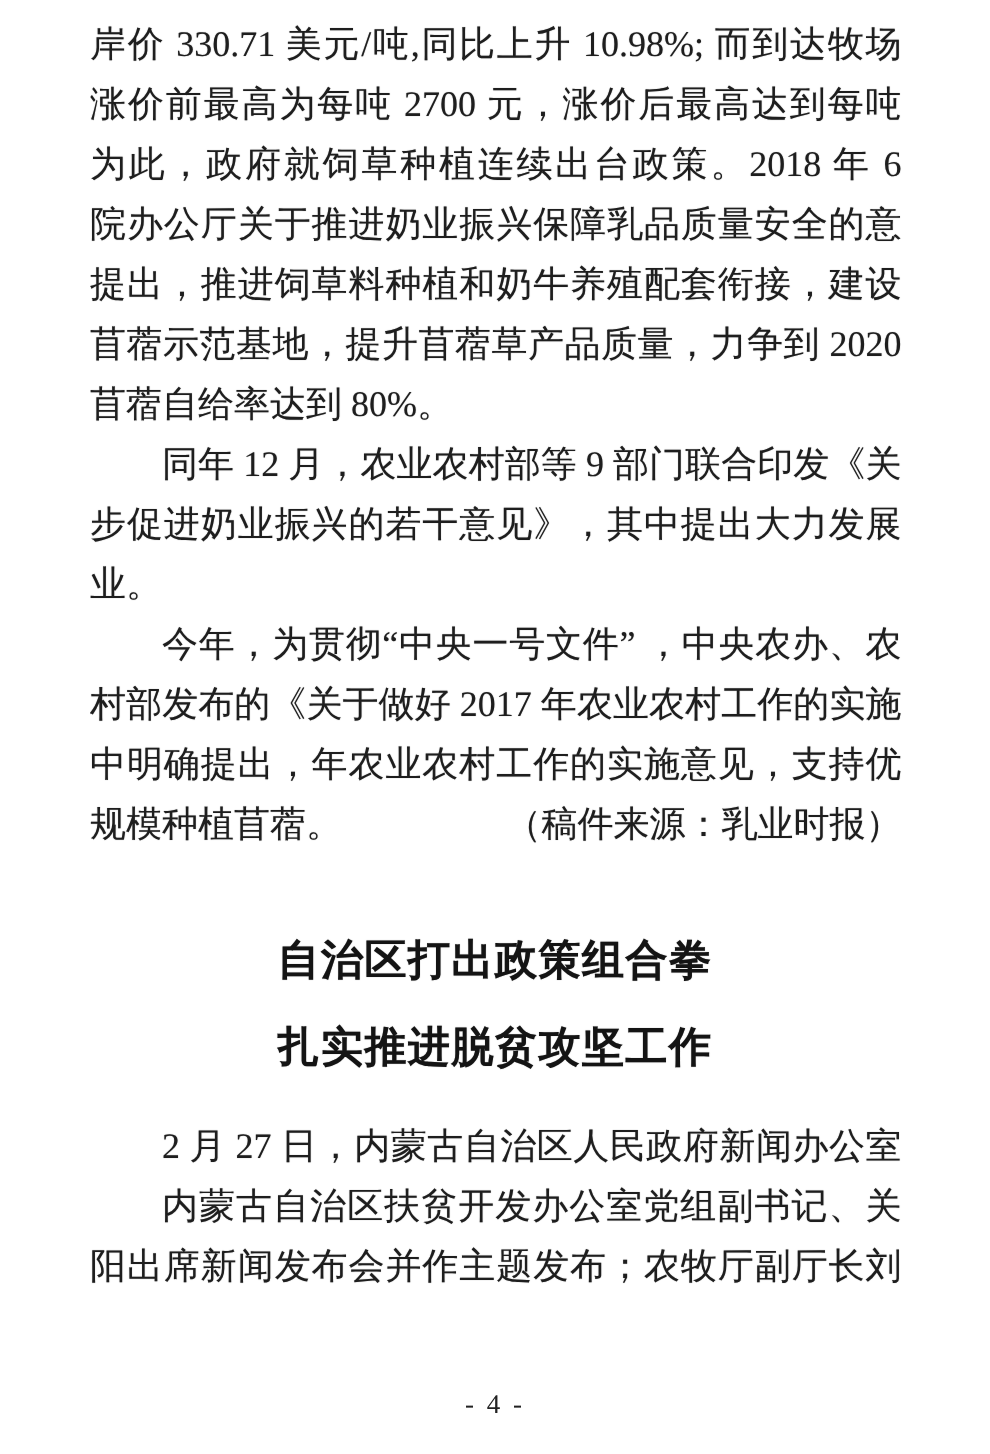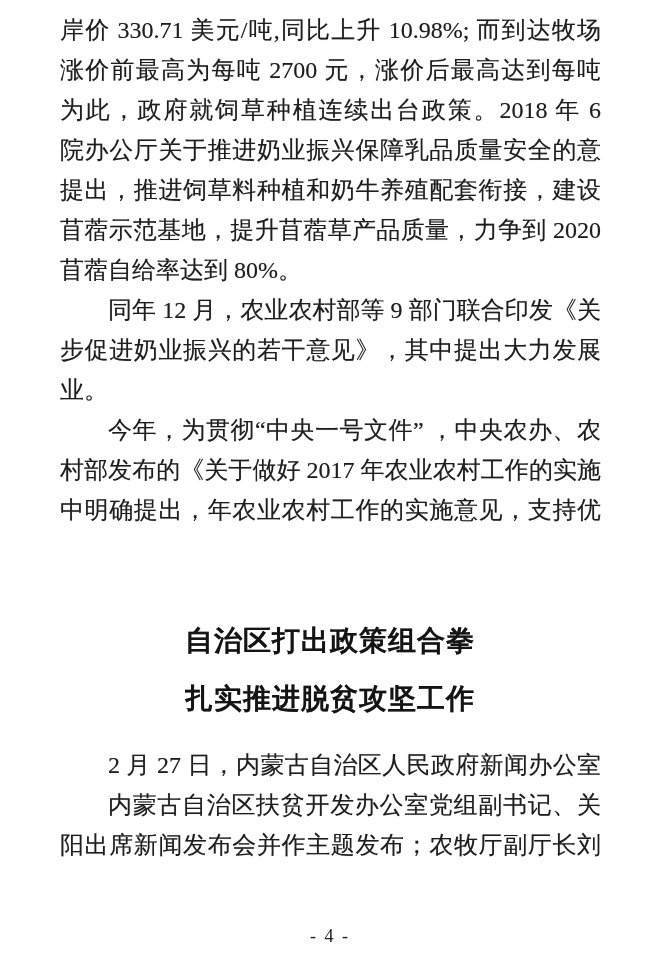--- a/index.html
+++ b/index.html
@@ -84,20 +84,24 @@
     <div class="line">院办公厅关于推进奶业振兴保障乳品质量安全的意见》明确</div>
     <div class="line">提出，推进饲草料种植和奶牛养殖配套衔接，建设高产优质</div>
     <div class="line">苜蓿示范基地，提升苜蓿草产品质量，力争到 2020 年优质</div>
     <div class="line short">苜蓿自给率达到 80%。</div>
     <div class="line indent">同年 12 月，农业农村部等 9 部门联合印发《关于进一</div>
     <div class="line">步促进奶业振兴的若干意见》，其中提出大力发展优质饲草</div>
     <div class="line short">业。</div>
     <div class="line indent">今年，为贯彻“中央一号文件” ，中央农办、农业农</div>
     <div class="line">村部发布的《关于做好 2017 年农业农村工作的实施意见》</div>
     <div class="line">中明确提出，年农业农村工作的实施意见，支持优势产区大</div>
+    <div class="line src-line">
+      <span>规模种植苜蓿。</span>
+      <span>（稿件来源：乳业时报）</span>
+    </div>
   </div>
 
   <div class="article2-title">
     <div class="t-line">自治区打出政策组合拳</div>
     <div class="t-line">扎实推进脱贫攻坚工作</div>
   </div>
 
   <div class="textcol article2-body">
     <div class="line indent">2 月 27 日，内蒙古自治区人民政府新闻办公室召开扎实</div>
     <div class="line indent">内蒙古自治区扶贫开发办公室党组副书记、关于进一</div>

